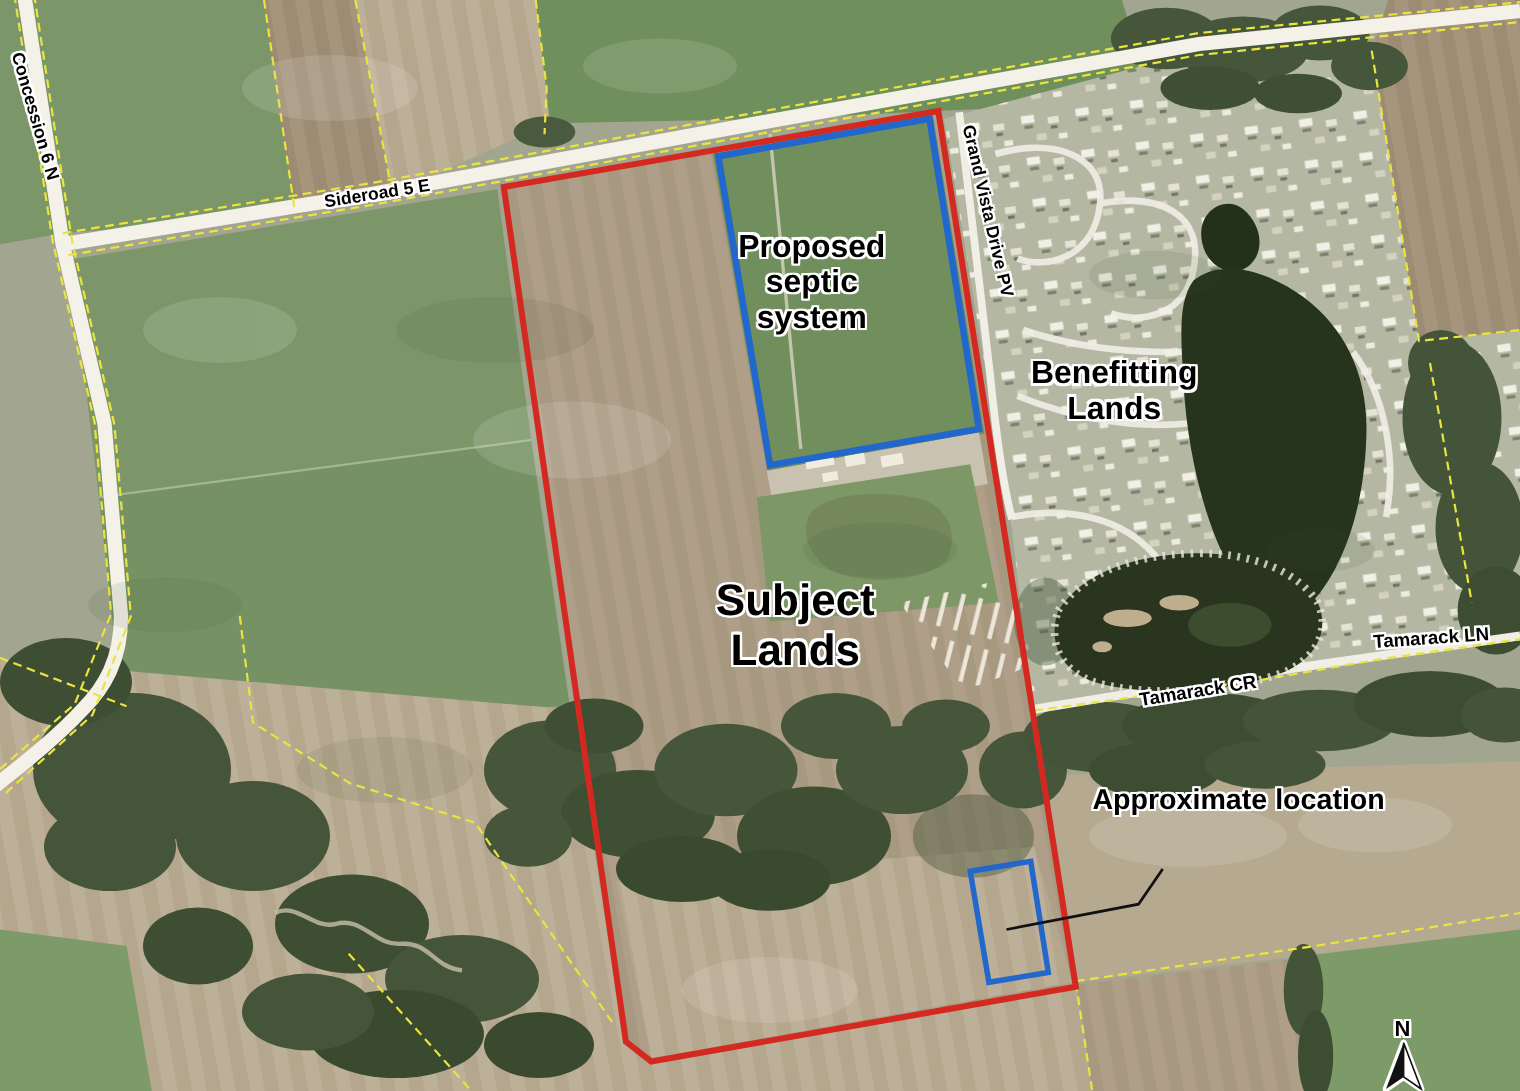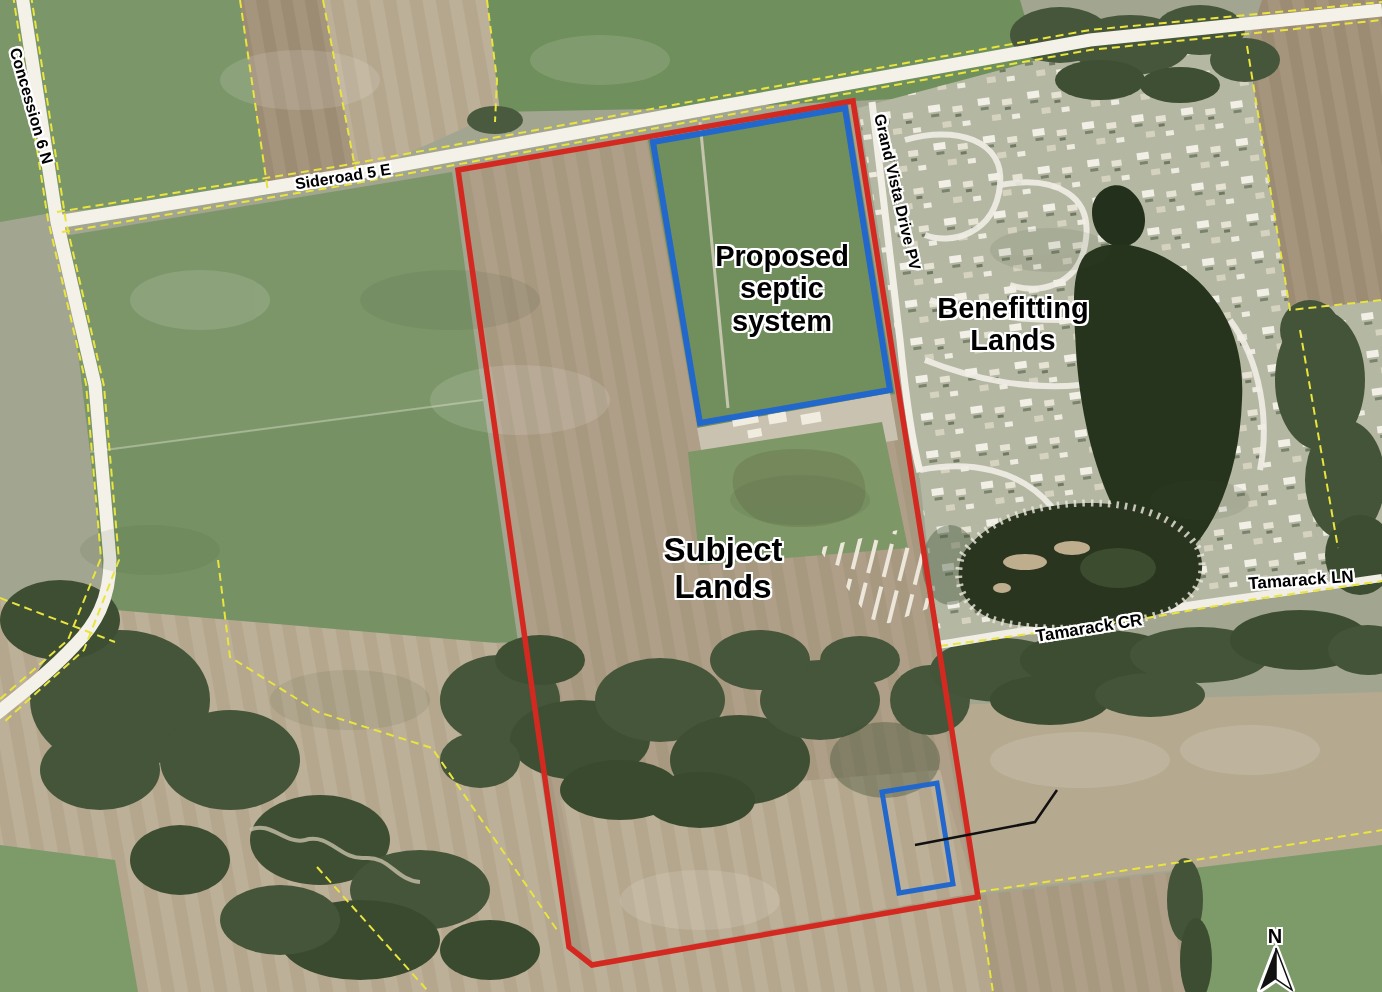--- a/index.html
+++ b/index.html
@@ -8,21 +8,21 @@
     font-family:"Liberation Sans",sans-serif;background:#a2a58f;
   }
   #stage svg{position:absolute;left:0;top:0;}
   .lbl{
     position:absolute;transform:translate(-50%,-50%);
     font-weight:bold;color:#000;text-align:center;white-space:nowrap;line-height:1.12;
     text-shadow:-2px -2px 0 #fff,2px -2px 0 #fff,-2px 2px 0 #fff,2px 2px 0 #fff,
                 0 -2px 0 #fff,0 2px 0 #fff,-2px 0 0 #fff,2px 0 0 #fff;
   }
   .lbl-area{font-size:29px;}
-  .lbl-subject{font-size:33px;}
+  .lbl-subject{font-size:40px;}
   .lbl-note{font-size:26px;}
   .lbl-road{font-size:16px;font-weight:bold;}
   .lbl-n{font-size:20px;}
 </style>
 </head>
 <body>
 
 <div id="stage">
 
 <svg width="1382" height="992" viewBox="0 0 1382 992">
@@ -219,37 +219,38 @@
   </g>
   <path d="M1057,790 L1035,822 L915,845" fill="none" stroke="#111" stroke-width="2.5"></path>
 
   <g>
     <path d="M1276,948 L1260,990 L1276,979 L1292,990 Z" fill="none" stroke="#fff" stroke-width="6" stroke-linejoin="round"></path>
     <polygon points="1276,948 1260,990 1276,979" fill="#111"></polygon>
     <polygon points="1276,948 1292,990 1276,979" fill="#fff" stroke="#111" stroke-width="1.5"></polygon>
   </g>
 </svg>
 
-<div class="lbl lbl-area" style="left:782px;top:257px;margin-top:32px;">
+<div class="lbl lbl-area" style="left:738px;top:257px;">
   <div>Proposed</div>
   <div>septic</div>
   <div>system</div>
 </div>
 
-<div class="lbl lbl-area" style="left:1013px;top:324px;">
+<div class="lbl lbl-area" style="left:1013px;top:356px;">
   <div>Benefitting</div>
   <div>Lands</div>
 </div>
 
 <div class="lbl lbl-subject" style="left:723px;top:569px;">
   <div>Subject</div>
   <div>Lands</div>
 </div>
 
 <div class="lbl lbl-note" style="left:1126px;top:727px;">
+  <div>Approximate location</div>
 </div>
 
 <div class="lbl lbl-road" style="left:31px;top:106px;transform:translate(-50%,-50%) rotate(74deg);">Concession 6 N</div>
 
 <div class="lbl lbl-road" style="left:343px;top:177px;transform:translate(-50%,-50%) rotate(-9deg);">Sideroad 5 E</div>
 
 <div class="lbl lbl-road" style="left:897px;top:192px;transform:translate(-50%,-50%) rotate(77deg);">Grand Vista Drive PV</div>
 
 <div class="lbl lbl-road" style="left:1301px;top:580px;font-size:17px;transform:translate(-50%,-50%) rotate(-4deg);">Tamarack LN</div>
 

